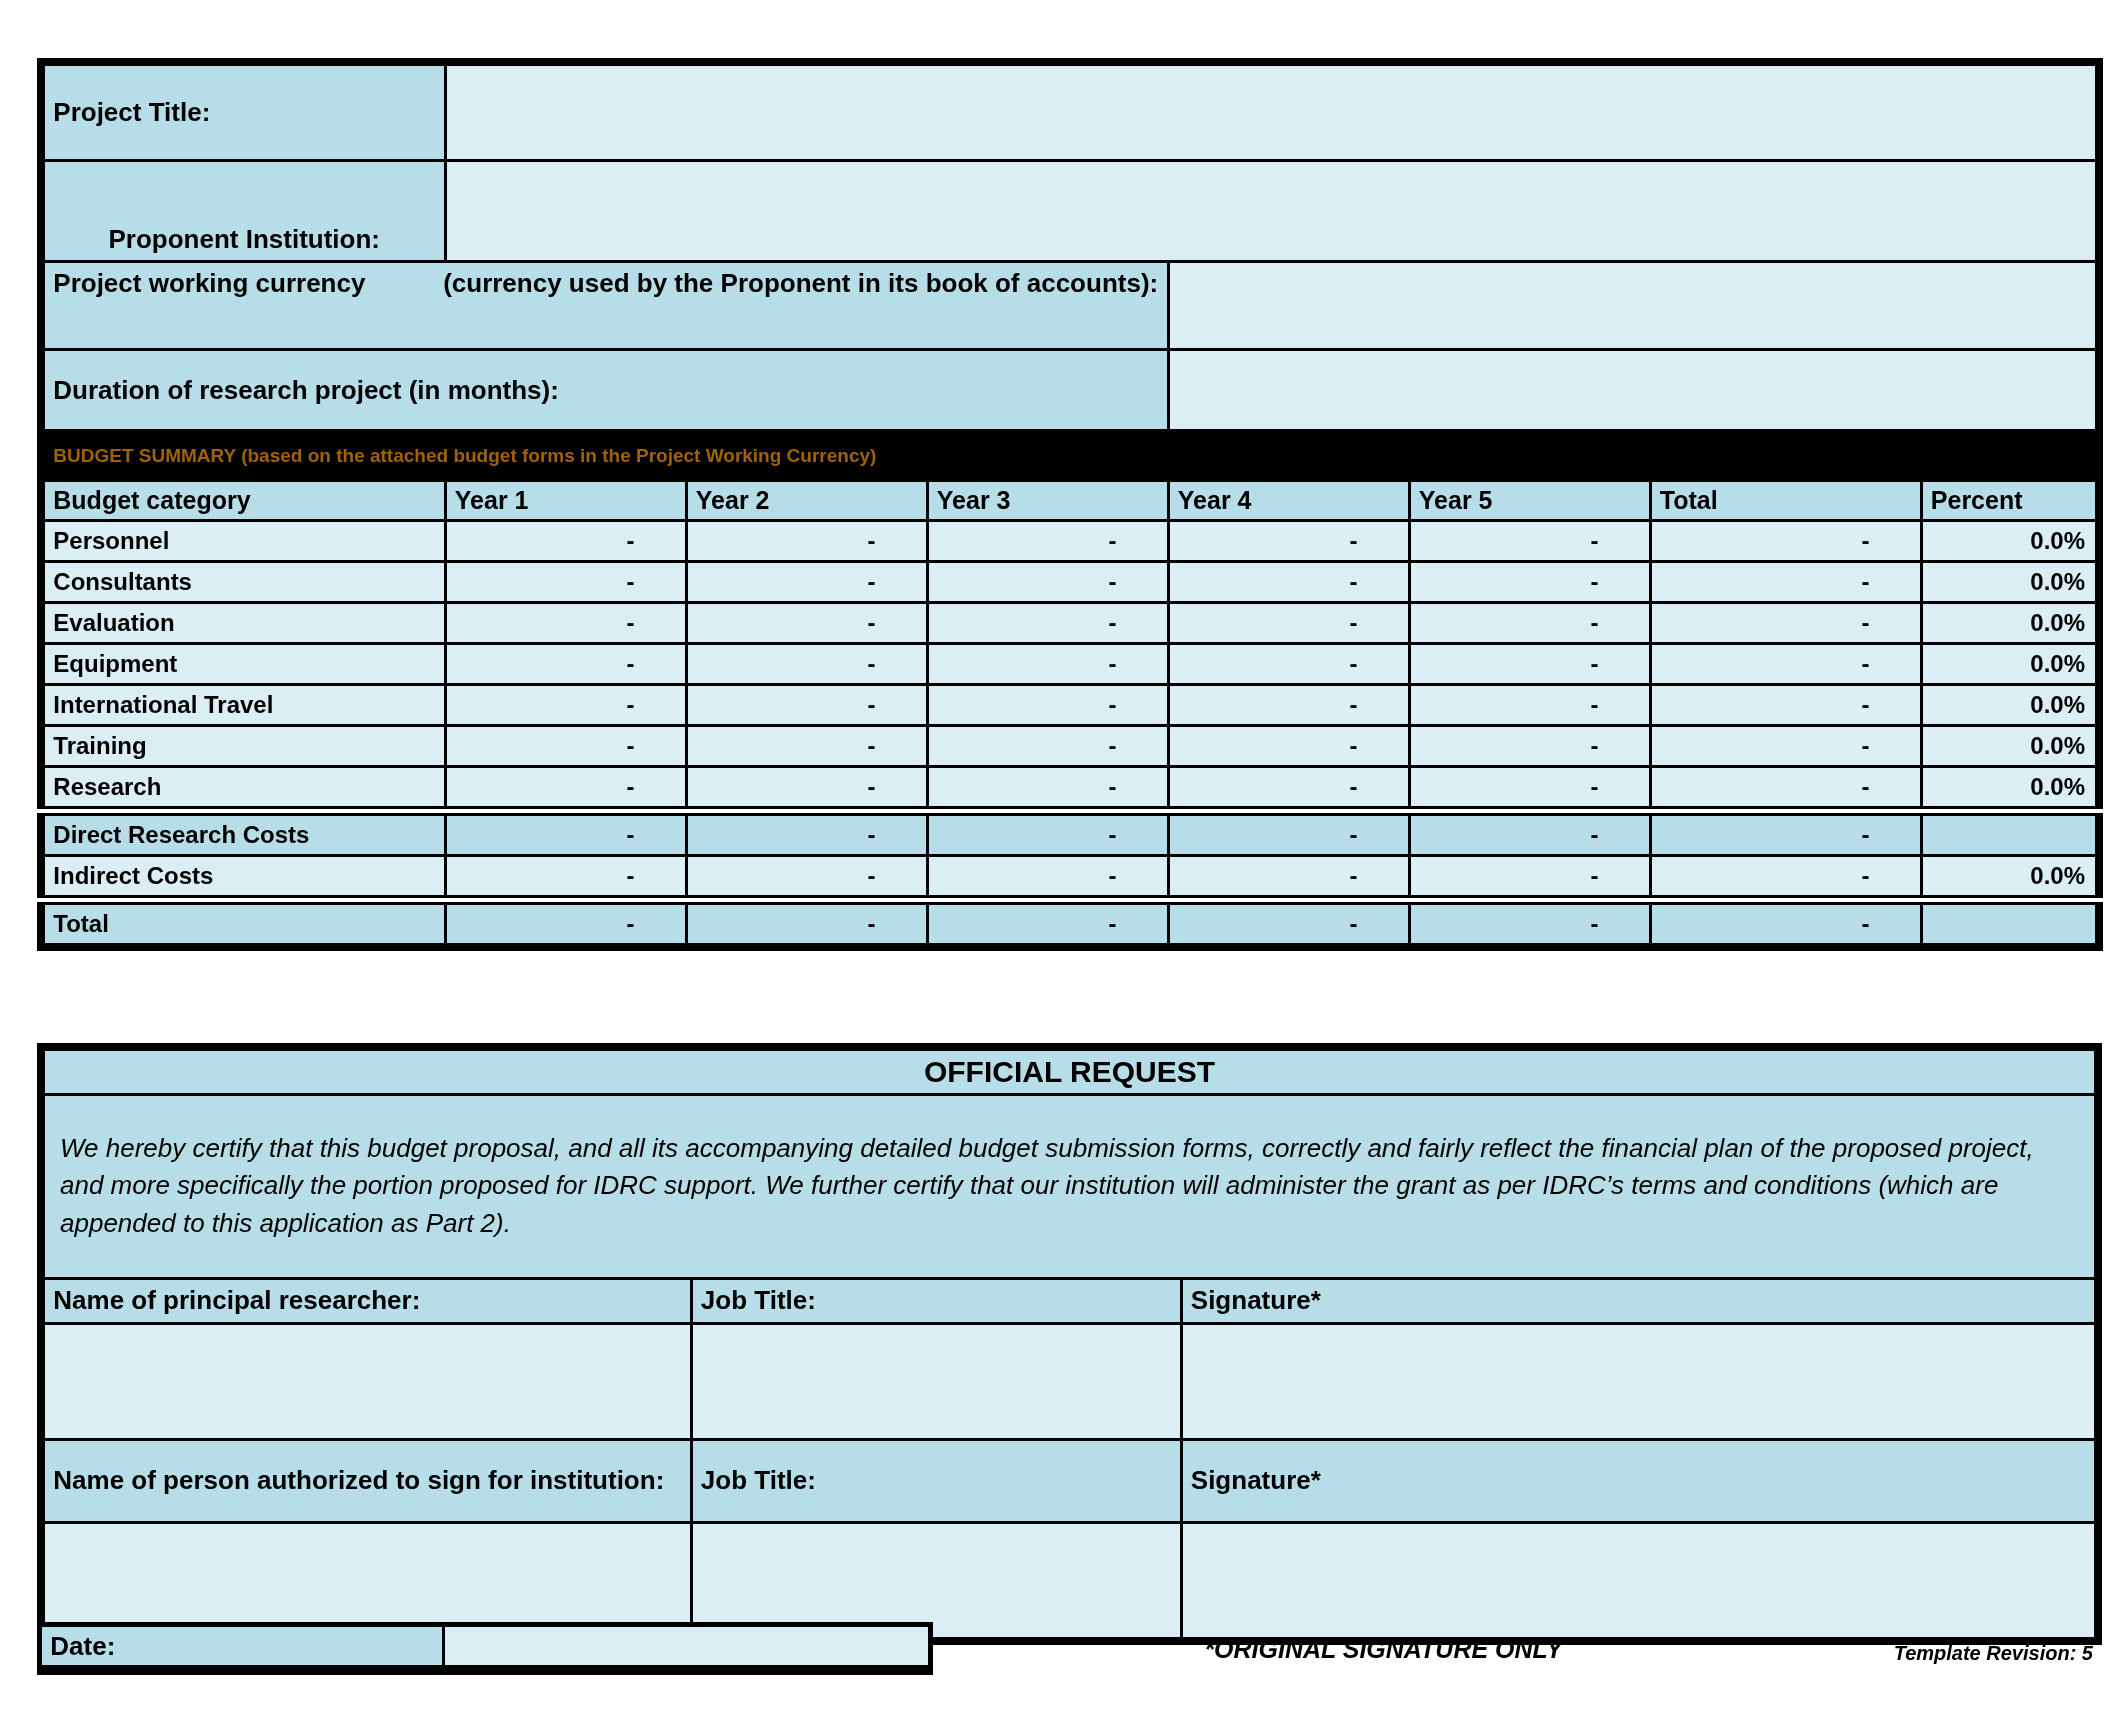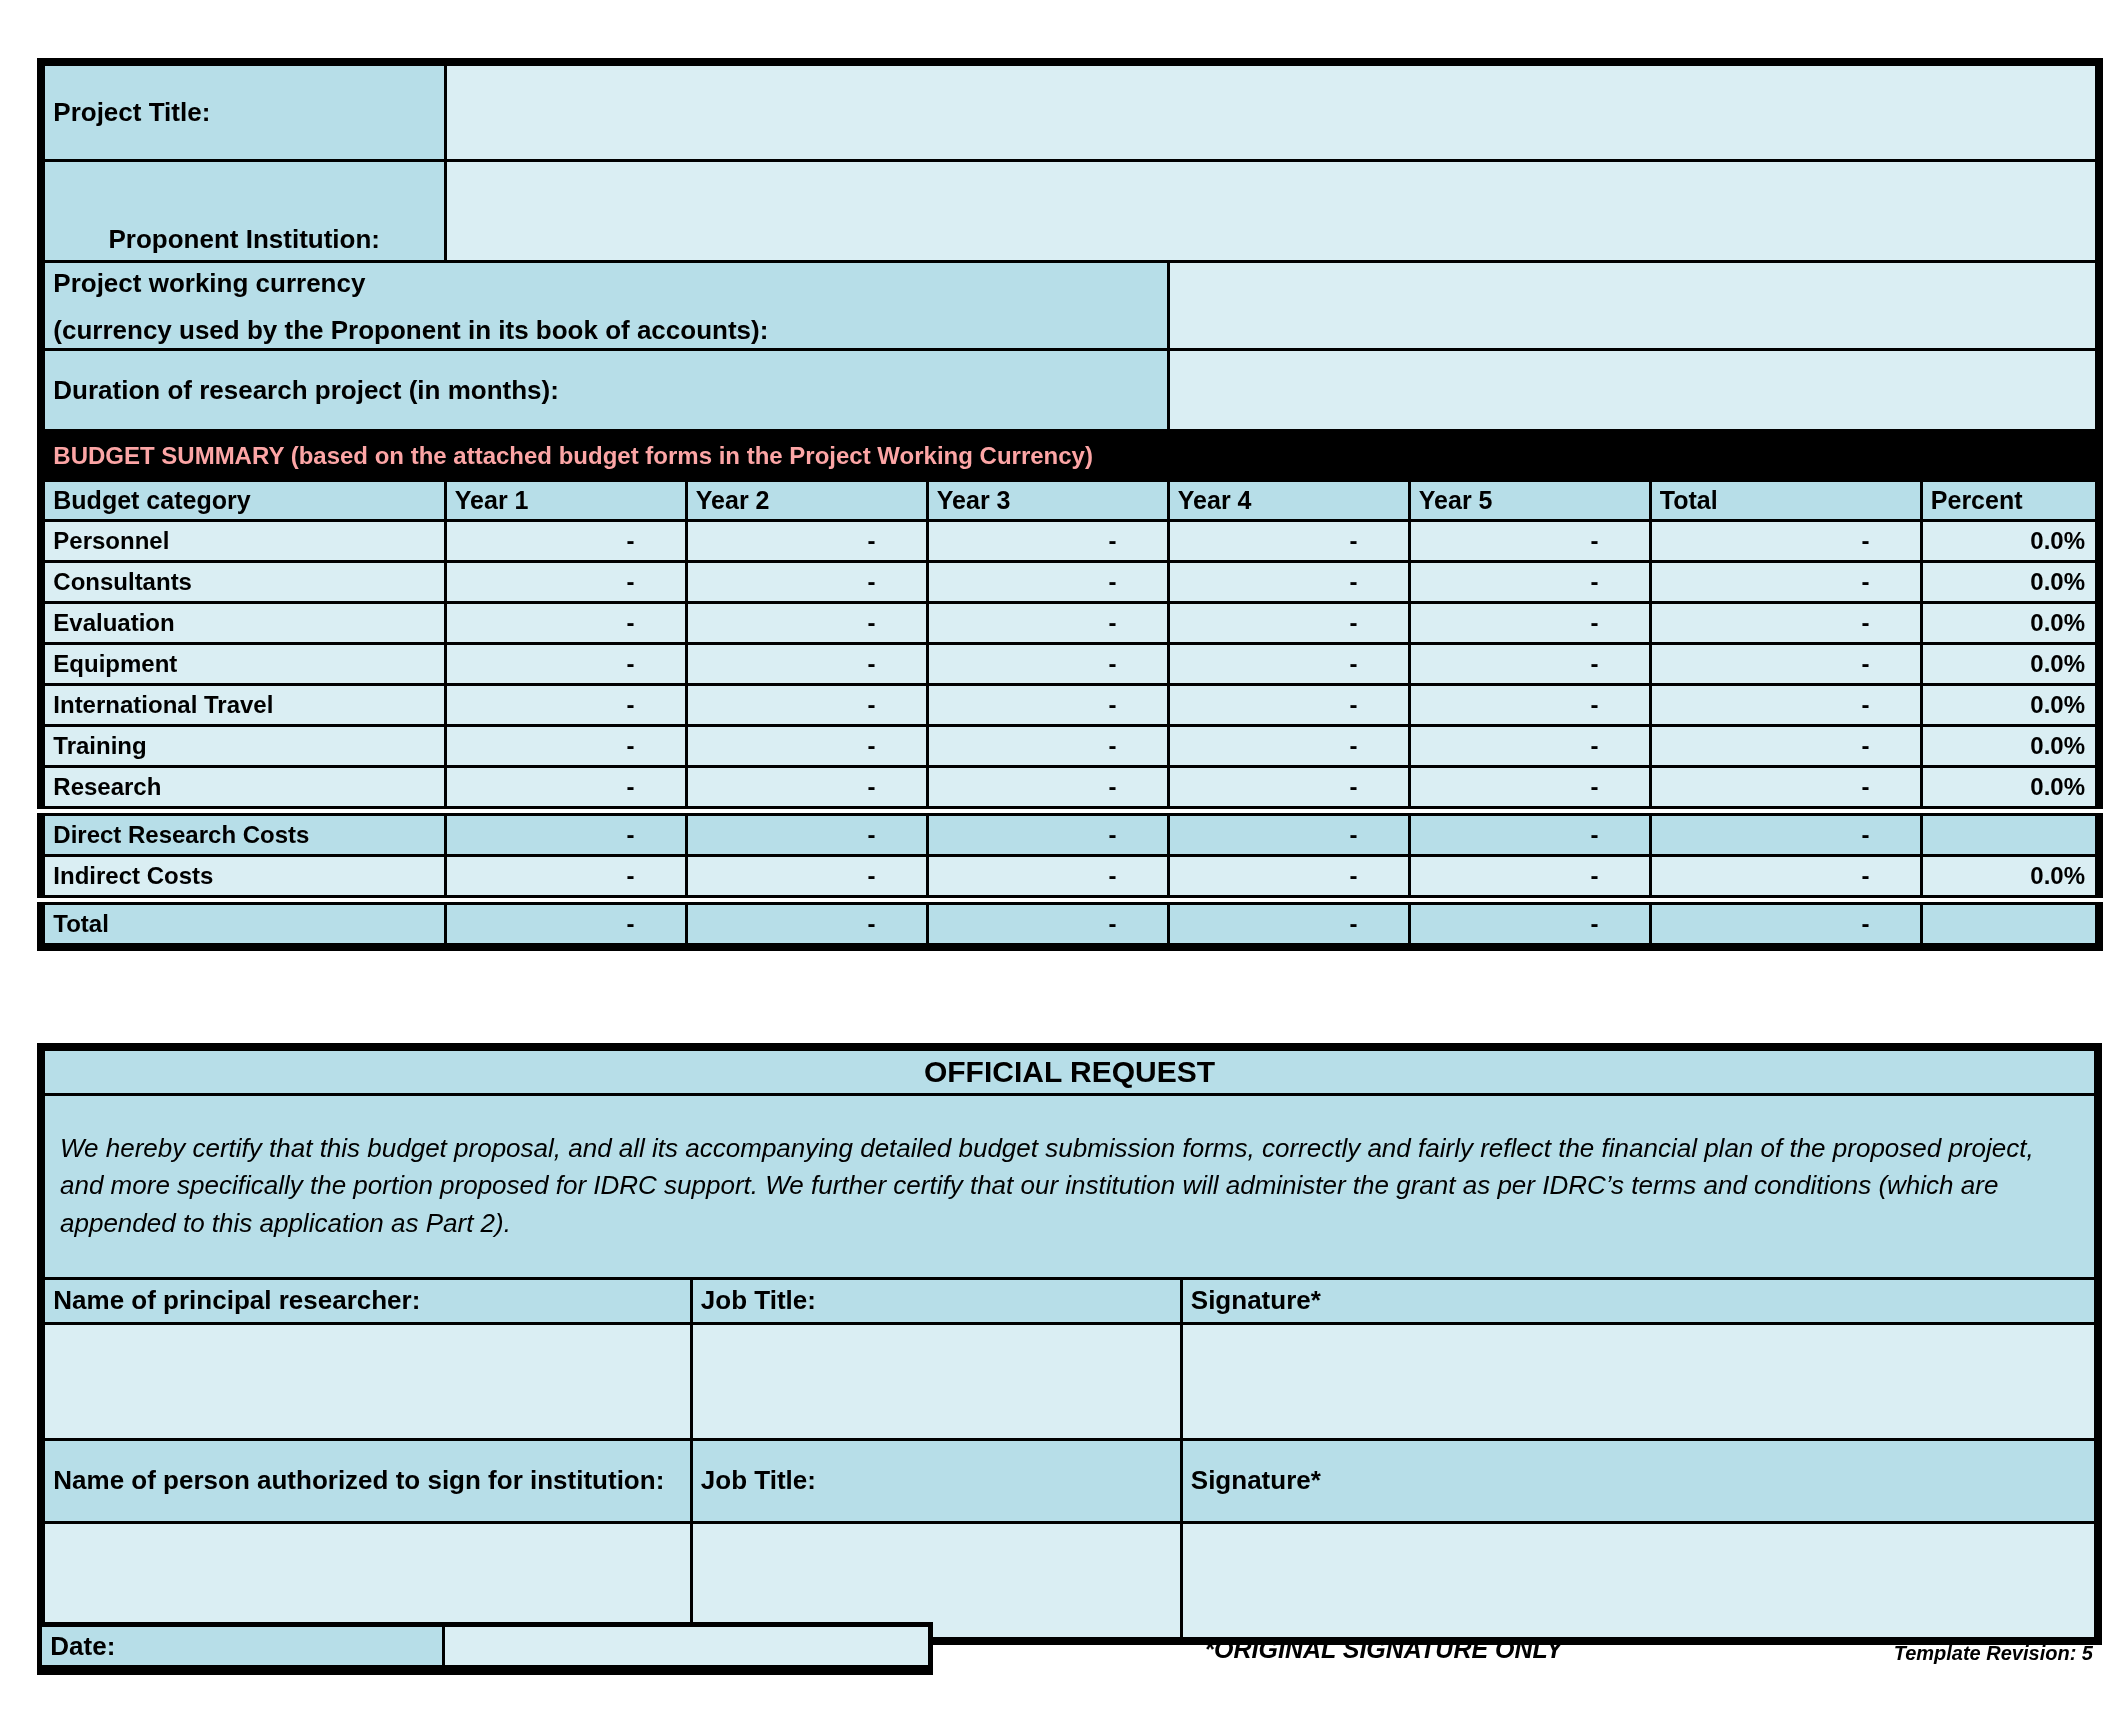--- a/index.html
+++ b/index.html
@@ -14,22 +14,22 @@
   .med{background:#B7DEE8;}
   .lt{background:#DAEEF3;}
   .titleA{height:53px;text-align:center;font-weight:bold;font-size:32px;}
   .r-ptitle td{height:93px;margin-top:20px;}
   .r-prop td{height:93px;text-align:center;}
   .r-curr td{height:85px;}
   .r-dur td{height:78px;}
   .lbl{font-weight:bold;font-size:26px;}
   .bottomal{vertical-align:bottom;padding-bottom:5px;}
   .currcell{vertical-align:top;}
-  .currcell .inner{height:78px;display:flex;flex-direction:column;justify-content:space-between;padding-top:5px;padding-bottom:1.7px;}
-  .bar{height:47px;background:#000;color:#fca5a5;font-weight:bold;font-size:24px;text-align:left;padding-left:8.3px;}
+  .currcell .inner{height:78px;display:flex;flex-direction:row;justify-content:space-between;padding-top:5px;padding-bottom:1.7px;text-align:center;}
+  .bar{height:47px;background:#000;color:#a16207;font-weight:bold;font-size:19px;text-align:left;padding-left:8.3px;}
   .hrow td{height:37px;font-weight:bold;font-size:25px;background:#B7DEE8;}
   .cat{height:38px;font-weight:bold;font-size:24px;background:#DAEEF3;}
   .val{height:38px;font-weight:bold;font-size:24px;background:#DAEEF3;text-align:right;padding-right:50px;}
   .pct{height:38px;font-weight:bold;font-size:24px;background:#DAEEF3;text-align:right;padding-right:10px;}
   tr.emph .cat,tr.emph .val,tr.emph .pct{background:#B7DEE8;}
   tr.sep td{border-top:10px double #000;}
   
   .titleB{height:42px;text-align:center;font-weight:bold;font-size:30px;}
   .para{height:164px;font-style:italic;font-weight:normal;font-size:26px;line-height:1.45;vertical-align:middle;padding:8.3px 15px;}
   .slab td{height:42px;font-weight:bold;font-size:26px;}

